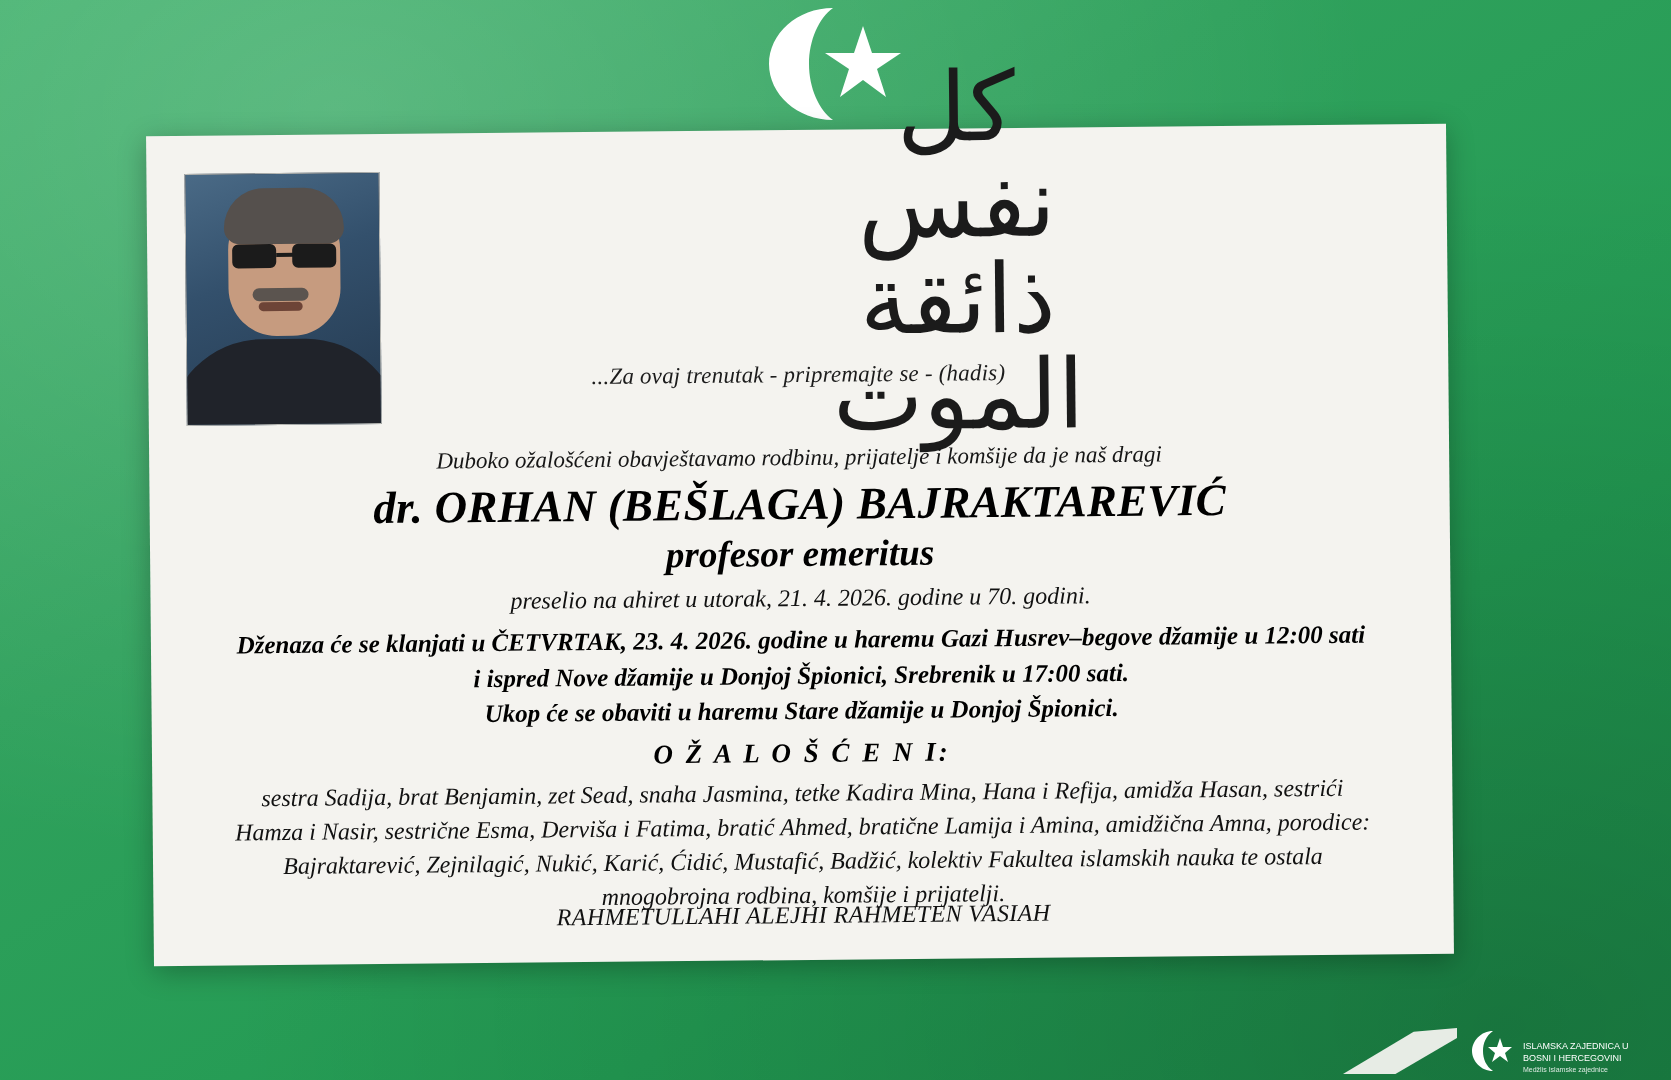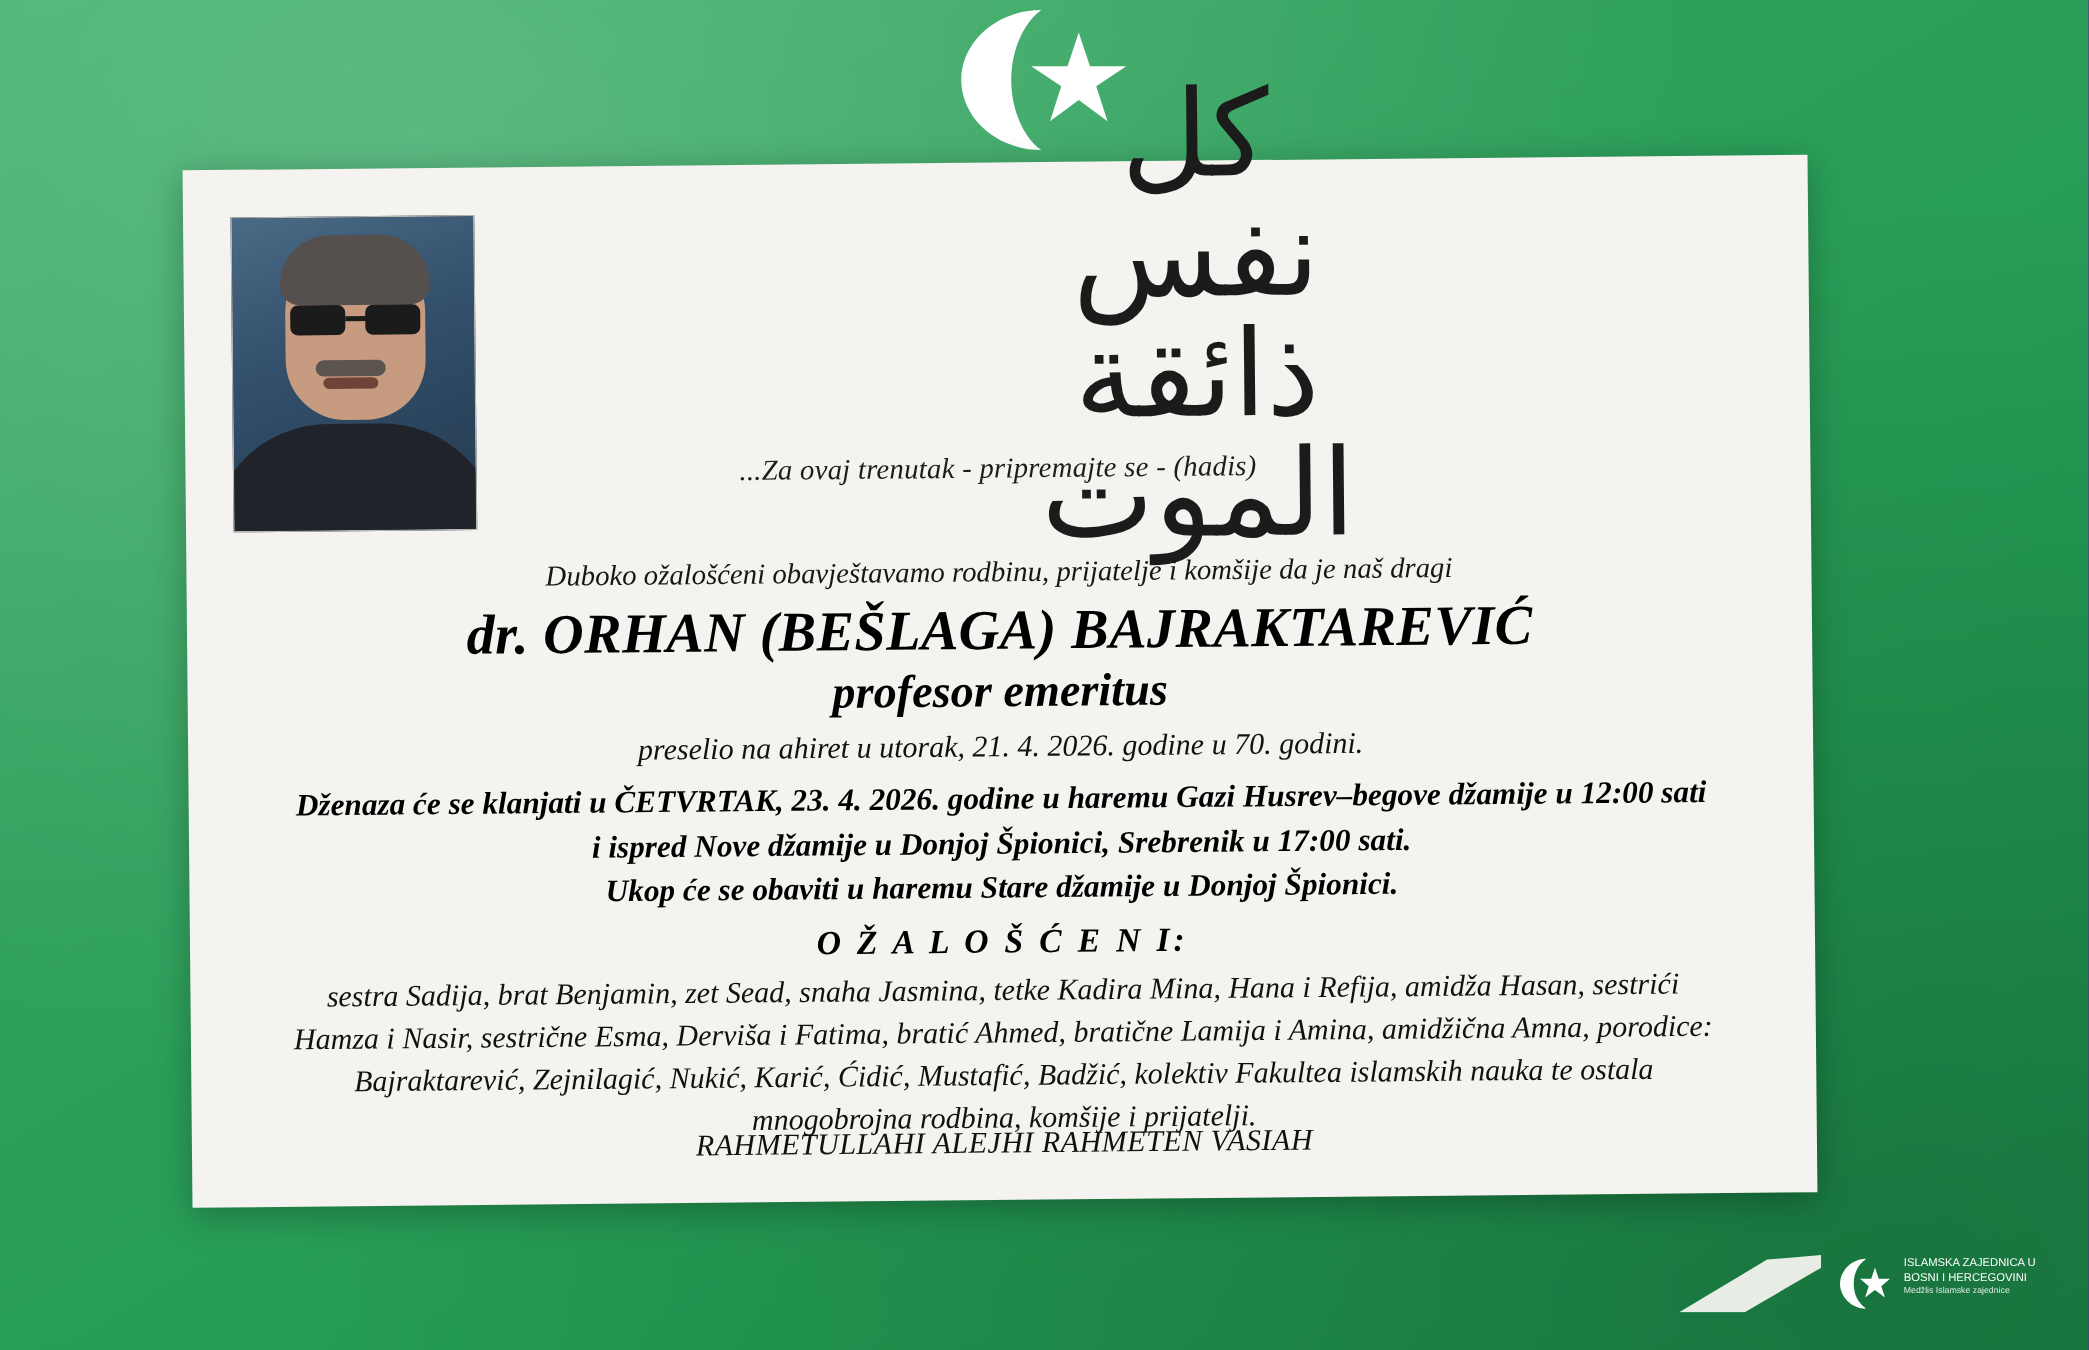--- a/index.html
+++ b/index.html
@@ -241,21 +241,21 @@
     color: #111;
   }
 
   .logo {
     position: absolute;
     right: 28px;
     bottom: 6px;
     width: 300px;
     height: 70px;
     display: flex;
-    align-items: flex-start;
+    align-items: flex-end;
     justify-content: flex-end;
     gap: 10px;
   }
   .logo .swoosh {
     width: 120px;
     height: 46px;
     background: #f2f2ee;
     clip-path: polygon(0% 100%, 62% 8%, 100% 0%, 100% 22%, 46% 100%);
     opacity: 0.95;
   }

